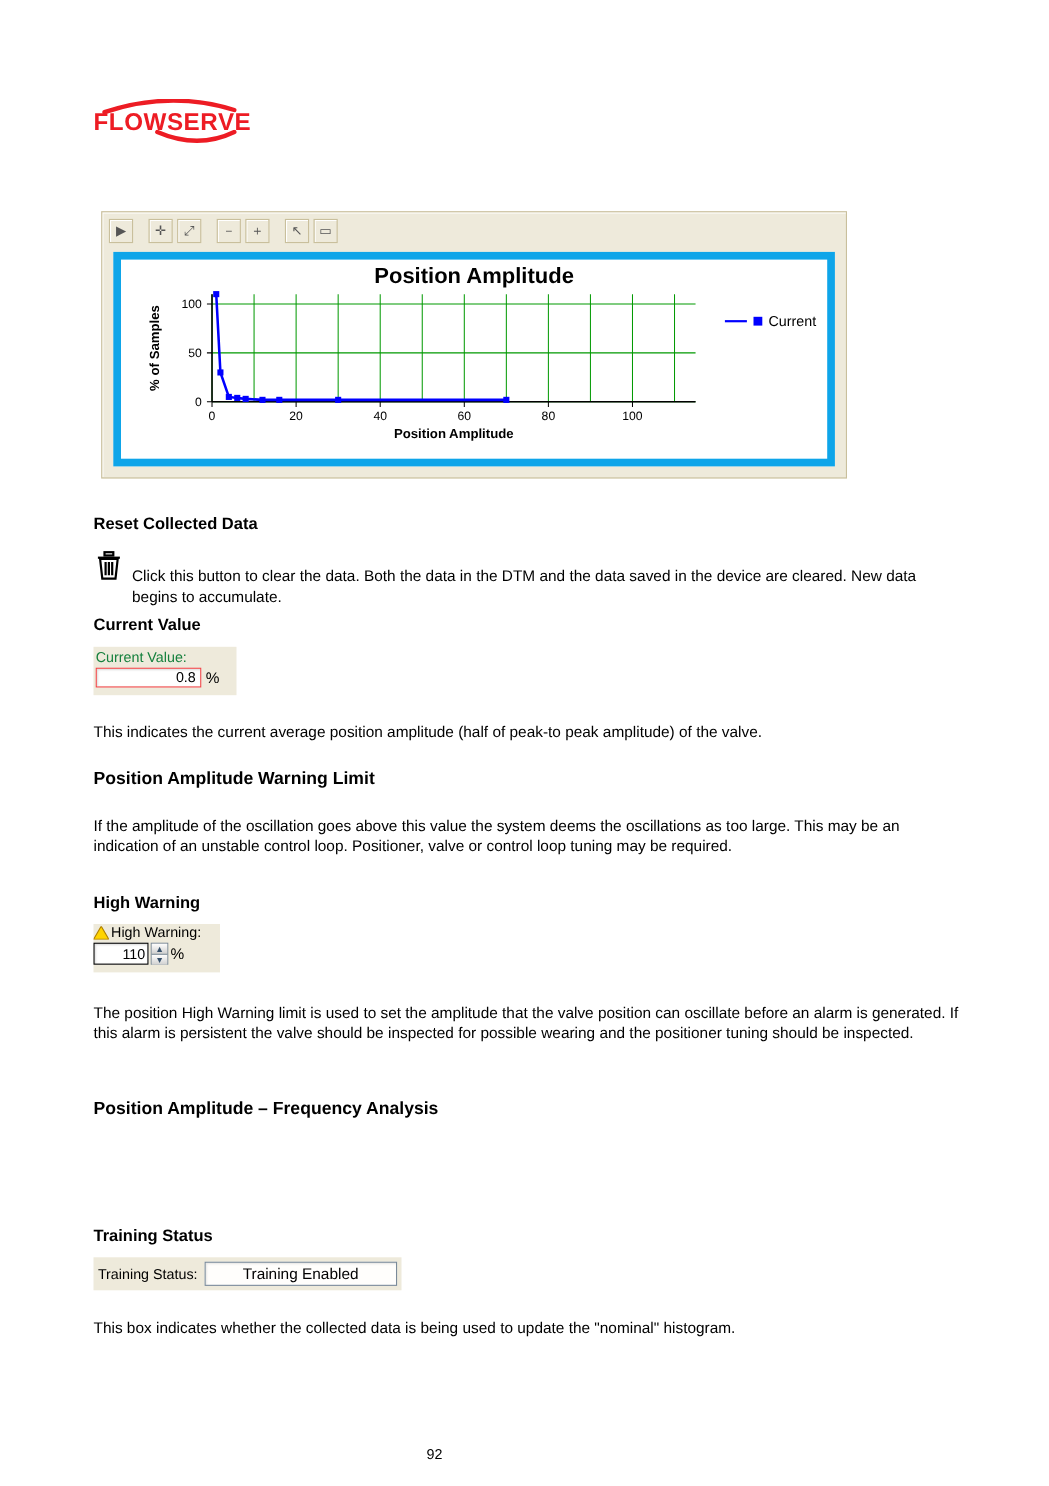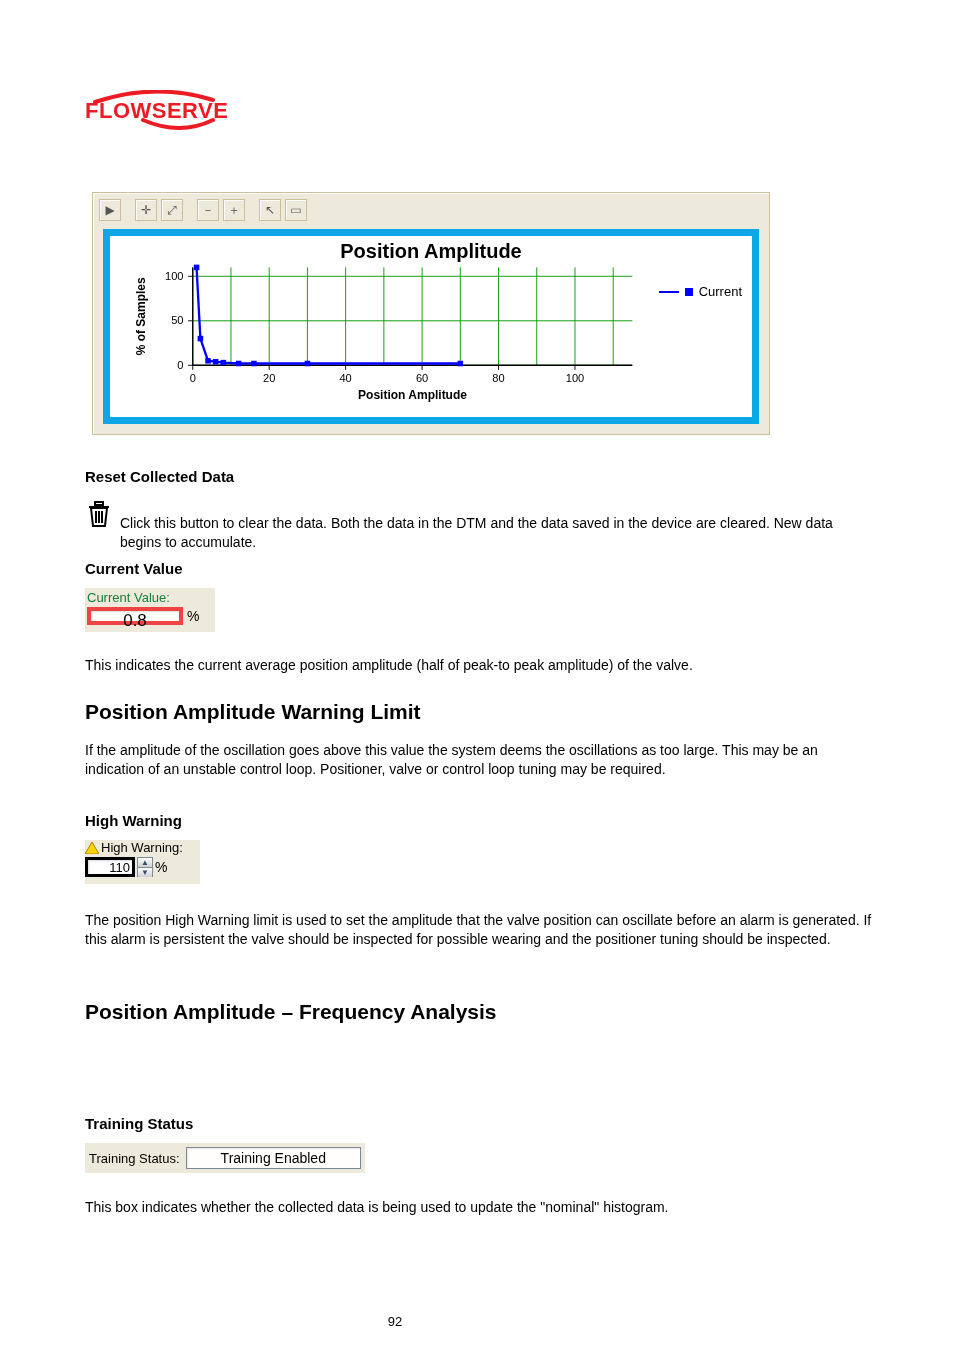--- a/index.html
+++ b/index.html
@@ -113,21 +113,21 @@
   .legend-square {
     width:8px;
     height:8px;
     background:#0000ff;
   }
 
   
   .heading {
     position:absolute;
     font-weight:bold;
-    font-size:21px;
+    font-size:16px;
     color:#000;
   }
   .sub {
     position:absolute;
     font-weight:bold;
     font-size:15px;
     color:#000;
   }
   .body {
     position:absolute;
@@ -166,26 +166,26 @@
   .cv-field {
     margin-left:2px;
     margin-top:2px;
     display:flex;
     align-items:center;
     gap:4px;
   }
   .cv-input {
     width:96px;
     height:18px;
-    border:4px solid #ef4444;
+    border:1px solid #ef4444;
     background:#fff;
     box-shadow: inset 1px 1px 2px rgba(0,0,0,0.15);
-    text-align:center;
+    text-align:right;
     padding:0 4px;
-    font-size:17px;
+    font-size:13px;
     box-sizing:border-box;
   }
 
   
   .hw-wrap {
     position:absolute;
     left:85px;
     top:840px;
     width:115px;
     height:44px;
@@ -204,21 +204,21 @@
   }
   .hw-row {
     display:flex;
     align-items:center;
     gap:2px;
     margin-top:2px;
   }
   .hw-input {
     width:50px;
     height:20px;
-    border:3px solid #000000;
+    border:1px solid #000000;
     background:#fff;
     box-shadow: inset 1px 1px 2px rgba(0,0,0,0.15);
     text-align:right;
     padding:0 2px;
     font-size:13px;
     box-sizing:border-box;
   }
   .spinner {
     width:16px;
     height:20px;

